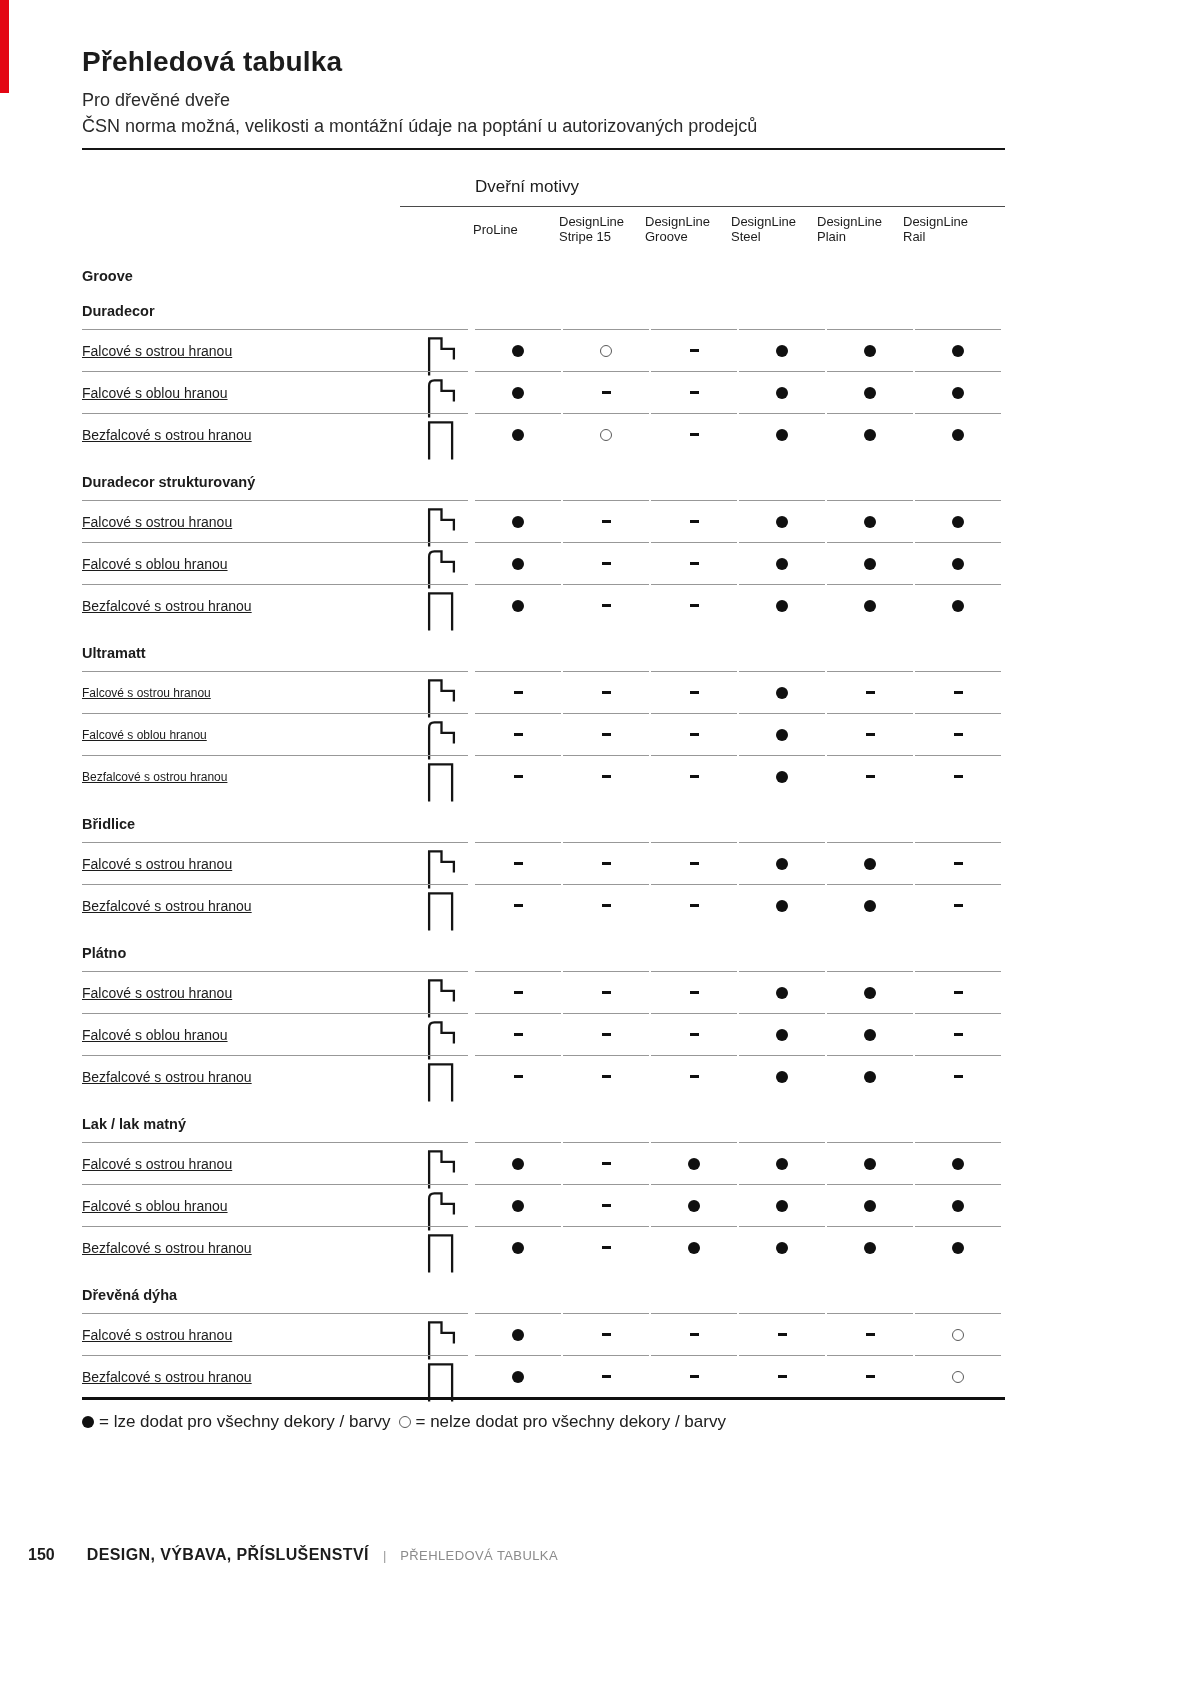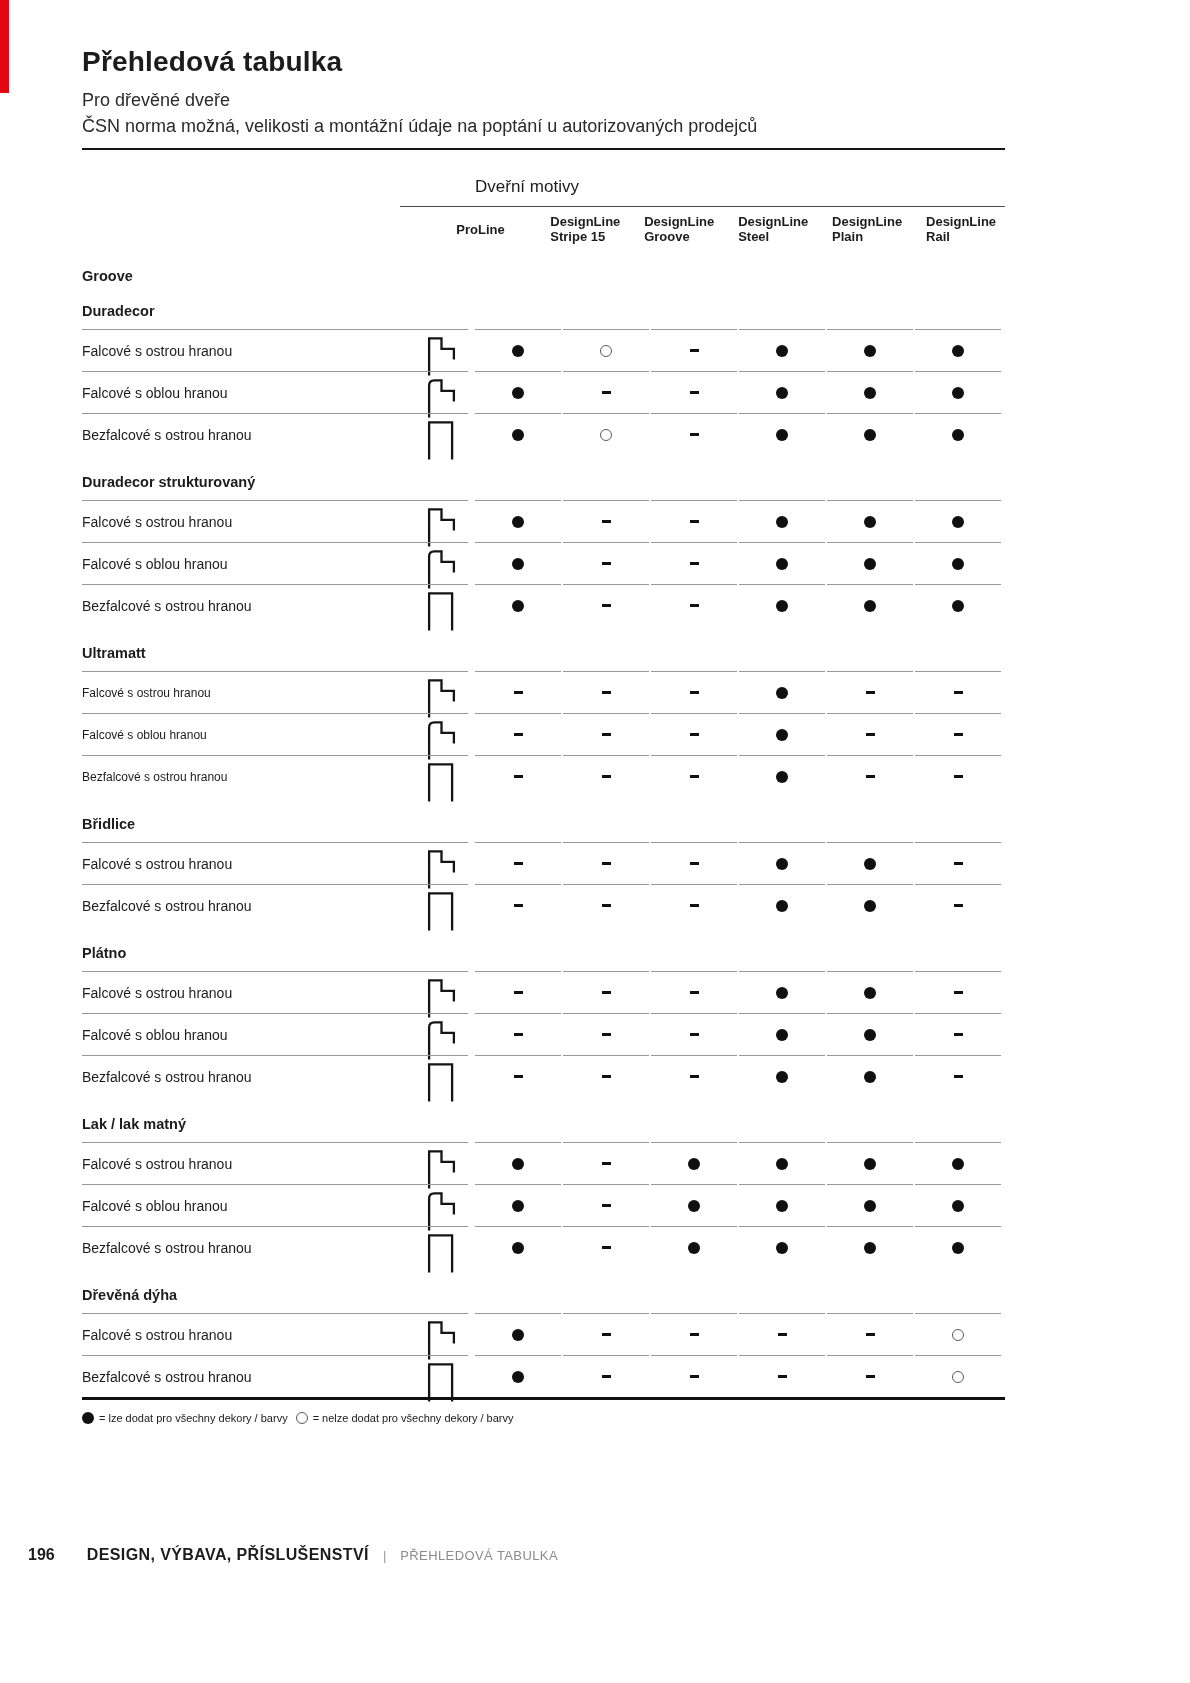--- a/index.html
+++ b/index.html
@@ -14,43 +14,43 @@
   #page-title{font-size:28px;font-weight:bold;margin-top:46px;letter-spacing:.2px;}
   .subtitle{font-size:18px;line-height:26px;color:#2a2a2a;}
   #sub1{margin-top:9px;}
   #title-rule{border-top:2px solid #151515;margin-top:9px;}
 
   
   #motifs-header{margin-left:393px;margin-top:27px;font-size:17px;font-weight:normal;}
   #header-rule{margin-left:318px;border-top:1px solid #4a4a4a;margin-top:9px;}
   #col-headers{display:flex;margin-top:4px;}
   .col-spacer{width:386px;margin-right:5px;}
-  .col-head{width:86px;margin-left:15px;font-size:13px;font-weight:bold;line-height:15px;
+  .col-head{width:86px;margin-left:0;font-size:13px;font-weight:normal;line-height:15px;
     display:flex;flex-direction:column;justify-content:center;min-height:36px;}
 
   #surfaces-header{font-size:14.5px;font-weight:bold;margin-top:21px;}
 
   .section-title{font-size:14.5px;font-weight:bold;margin-top:19px;margin-bottom:10px;}
 
   .row{display:flex;height:42px;}
   .label-cell{width:386px;margin-right:5px;border-top:1px solid #989898;
     display:flex;align-items:center;position:relative;}
-  .label-text{font-size:14px;}
+  .label-text{font-size:14px;text-decoration:underline;}
   .row.small .label-text{font-size:12px;}
   .cell{width:86px;margin-left:2px;border-top:1px solid #989898;
     display:flex;align-items:center;justify-content:center;}
   .profile-icon{position:absolute;right:8px;top:3px;width:37px;height:46px;}
 
   .sym{display:inline-block;}
   .sym-full{width:12px;height:12px;border-radius:50%;background:#101010;}
   .sym-open{width:10px;height:10px;border-radius:50%;border:1.4px solid #5a5a5a;background:#fff;}
   .sym-dash{width:9px;height:2.4px;background:#101010;}
 
   #table-bottom-rule{border-top:3px solid #101010;}
-  #legend{display:flex;align-items:center;margin-top:12px;font-size:11px;color:#202020;}
+  #legend{display:flex;align-items:center;margin-top:12px;font-size:17px;color:#202020;}
   #legend .sym{margin-right:5px;}
   #legend .gap{width:8px;}
 
   
   #footer{position:absolute;left:28px;top:1546px;display:flex;align-items:baseline;}
   #page-number{font-size:16px;font-weight:bold;}
   #footer-section{font-size:16px;font-weight:bold;letter-spacing:.4px;margin-left:32px;}
   #footer-sep{color:#9a9a9a;margin:0 14px;font-size:13px;}
   #footer-title{font-size:13px;color:#8b8b8b;letter-spacing:.4px;}
 </style>
@@ -607,17 +607,17 @@
   <div id="legend">
     <span class="sym sym-full"></span>
     <span>= lze dodat pro všechny dekory / barvy</span>
     <span class="gap"></span>
     <span class="sym sym-open"></span>
     <span>= nelze dodat pro všechny dekory / barvy</span>
   </div>
 </div>
 
 <div id="footer">
-  <span id="page-number">196</span>
+  <span id="page-number">150</span>
   <span id="footer-section">DESIGN, VÝBAVA, PŘÍSLUŠENSTVÍ</span>
   <span id="footer-sep">|</span>
   <span id="footer-title">PŘEHLEDOVÁ TABULKA</span>
 </div>
 
 </body></html>

